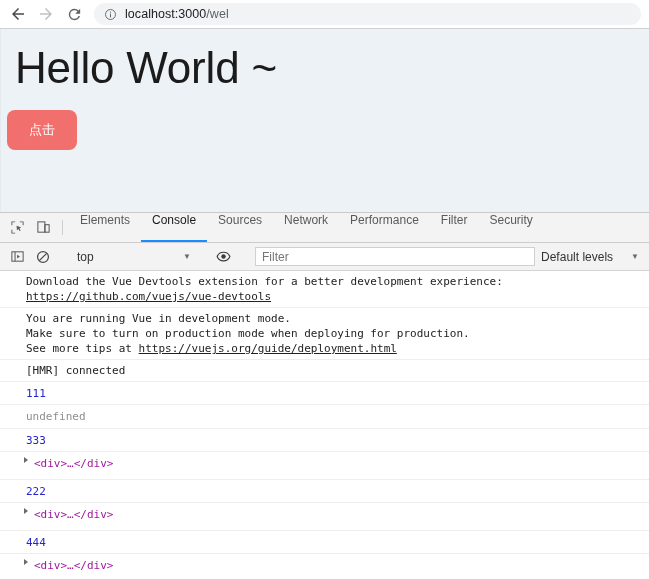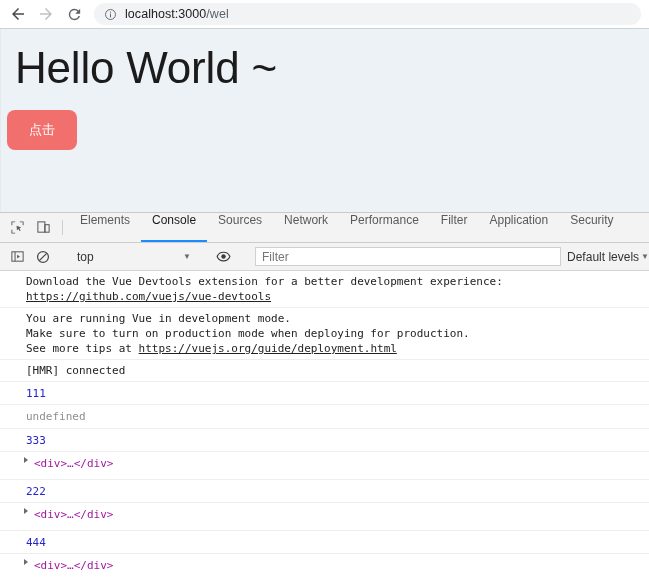--- a/index.html
+++ b/index.html
@@ -174,23 +174,24 @@
     font-size: 12px;
     color: #9a9a9a;
     padding: 0 6px;
     box-sizing: border-box;
     font-family: "Liberation Sans", sans-serif;
     outline: none;
   }
   .levels {
     display: flex;
     align-items: center;
-    gap: 2px;
+    gap: 18px;
     font-size: 12px;
     color: #333;
+    padding-right: 10px;
     white-space: nowrap;
     flex: 0 0 auto;
   }
 
   .console-body {
     flex: 1 1 auto;
     overflow: hidden;
     background: #ffffff;
     font-family: "DejaVu Sans Mono", monospace;
     font-size: 11px;
@@ -303,23 +304,20 @@
     <div class="dt-tab">
         <span>Network</span>
       </div>
     <div class="dt-tab">
         <span>Performance</span>
       </div>
     <div class="dt-tab">
         <span>Filter</span>
       </div>
     <div class="dt-tab">
-        <span>Application</span>
-      </div>
-    <div class="dt-tab">
         <span>Security</span>
       </div>
   </div>
 
   <div class="console-toolbar">
     <div class="dt-icon-btn" title="Show console sidebar">
       <svg width="15" height="15" viewBox="0 0 16 16">
         <rect x="2" y="3" width="12" height="10" fill="none" stroke="#5a5a5a" stroke-width="1.1"></rect>
         <line x1="5.4" y1="3" x2="5.4" y2="13" stroke="#5a5a5a" stroke-width="1.1"></line>
         <path d="M7.6 6l3 2-3 2z" fill="#5a5a5a"></path>

